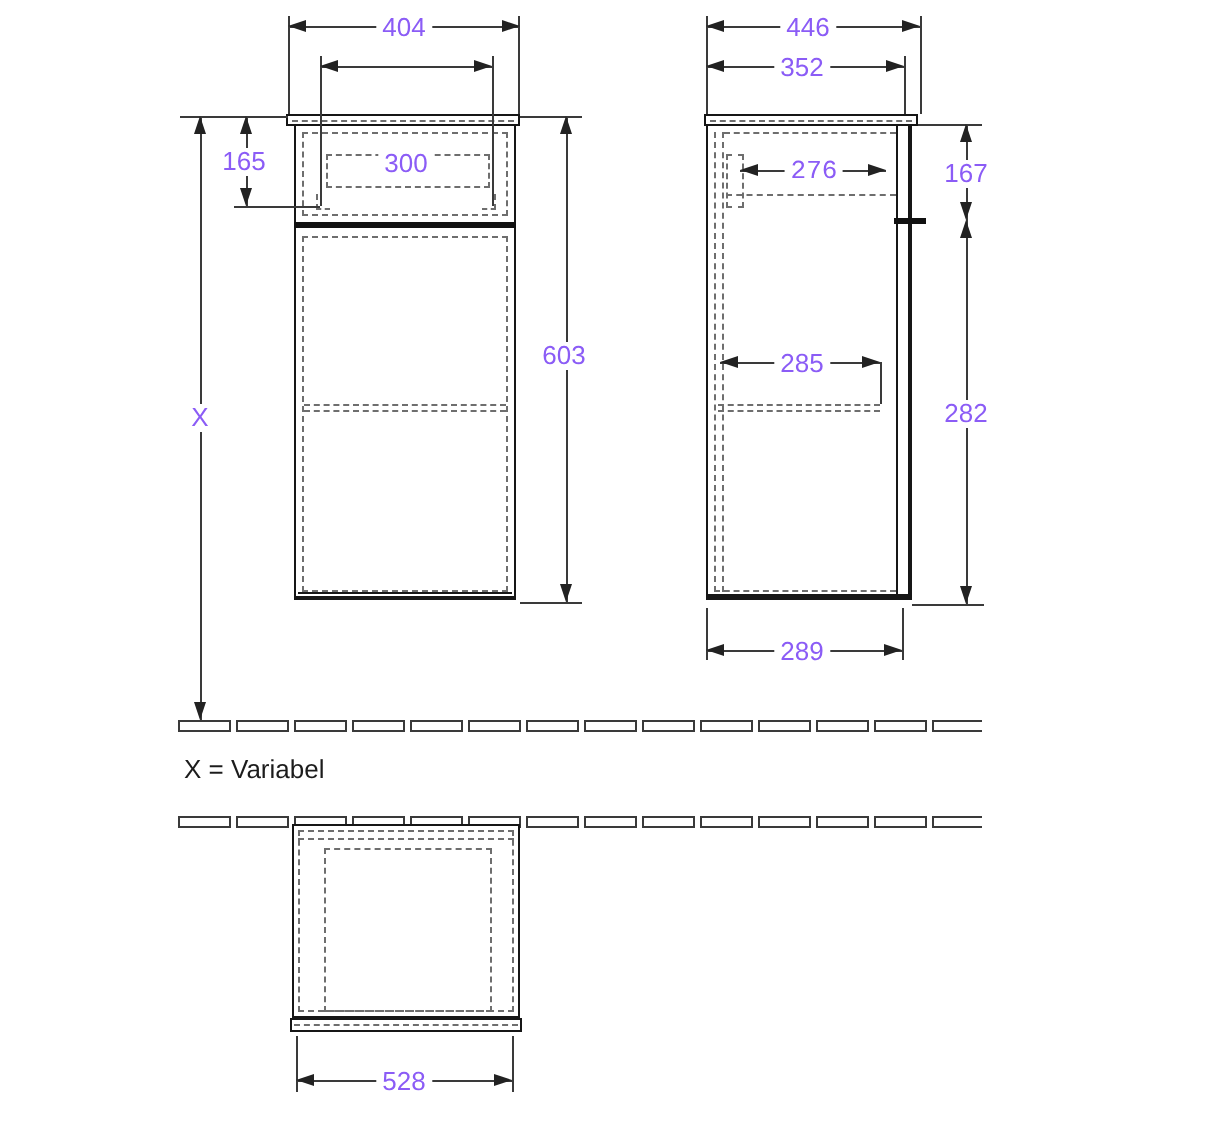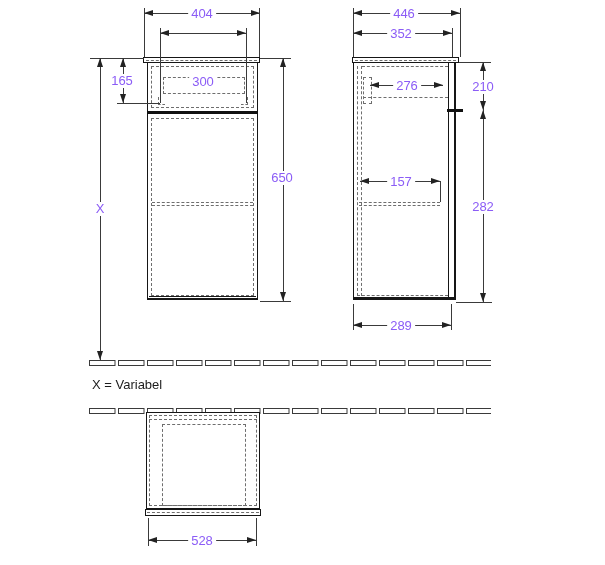--- a/index.html
+++ b/index.html
@@ -92,21 +92,21 @@
     <div class="v" style="left:100px;top:58px;height:302px;"></div>
     <div class="arr arr-u" style="left:97px;top:58px;"></div>
     <div class="arr arr-d" style="left:97px;top:351px;"></div>
     <div class="lab" style="left:100px;top:209px;">X</div>
 
     <div class="h" style="left:260px;top:58px;width:31px;"></div>
     <div class="h" style="left:260px;top:301px;width:31px;"></div>
     <div class="v" style="left:283px;top:58px;height:243px;"></div>
     <div class="arr arr-u" style="left:280px;top:58px;"></div>
     <div class="arr arr-d" style="left:280px;top:292px;"></div>
-    <div class="lab" style="left:282px;top:178px;">650</div>
+    <div class="lab" style="left:282px;top:178px;">603</div>
   </div>
 
   <div class="grp">
 
     <div class="r" style="left:352px;top:57px;width:107px;height:6px;"></div>
     <div class="dh" style="left:355px;top:60px;width:101px;"></div>
     <div class="r" style="left:353px;top:62px;width:102px;height:238px;border-bottom-width:3px;"></div>
     <div class="dr" style="left:357px;top:66px;width:5px;height:230px;border-top:none;border-bottom:none;"></div>
     <div class="dh" style="left:362px;top:66px;width:86px;"></div>
     <div class="dr" style="left:363px;top:77px;width:9px;height:27px;"></div>
@@ -125,33 +125,33 @@
 
     <div class="v" style="left:452px;top:28px;height:29px;"></div>
     <div class="h" style="left:353px;top:33px;width:99px;"></div>
     <div class="arr arr-l" style="left:353px;top:30px;"></div>
     <div class="arr arr-r" style="left:443px;top:30px;"></div>
     <div class="lab" style="left:401px;top:34px;">352</div>
 
     <div class="h" style="left:370px;top:85px;width:73px;"></div>
     <div class="arr arr-l" style="left:370px;top:82px;"></div>
     <div class="arr arr-r" style="left:434px;top:82px;"></div>
-    <div class="lab" style="left:407px;top:86px;">276</div>
+    <div class="lab" style="left:407px;top:86px;font-family:Liberation Mono, monospace;">276</div>
 
     <div class="h" style="left:459px;top:62px;width:32px;"></div>
     <div class="v" style="left:483px;top:62px;height:48px;"></div>
     <div class="arr arr-u" style="left:480px;top:62px;"></div>
     <div class="arr arr-d" style="left:480px;top:101px;"></div>
-    <div class="lab" style="left:483px;top:87px;">210</div>
+    <div class="lab" style="left:483px;top:87px;">167</div>
 
     <div class="v" style="left:440px;top:181px;height:21px;"></div>
     <div class="h" style="left:360px;top:181px;width:80px;"></div>
     <div class="arr arr-l" style="left:360px;top:178px;"></div>
     <div class="arr arr-r" style="left:431px;top:178px;"></div>
-    <div class="lab" style="left:401px;top:182px;">157</div>
+    <div class="lab" style="left:401px;top:182px;">285</div>
 
     <div class="h" style="left:456px;top:302px;width:36px;"></div>
     <div class="v" style="left:483px;top:110px;height:192px;"></div>
     <div class="arr arr-u" style="left:480px;top:110px;"></div>
     <div class="arr arr-d" style="left:480px;top:293px;"></div>
     <div class="lab" style="left:483px;top:207px;">282</div>
 
     <div class="v" style="left:353px;top:304px;height:26px;"></div>
     <div class="v" style="left:451px;top:304px;height:26px;"></div>
     <div class="h" style="left:353px;top:325px;width:98px;"></div>

